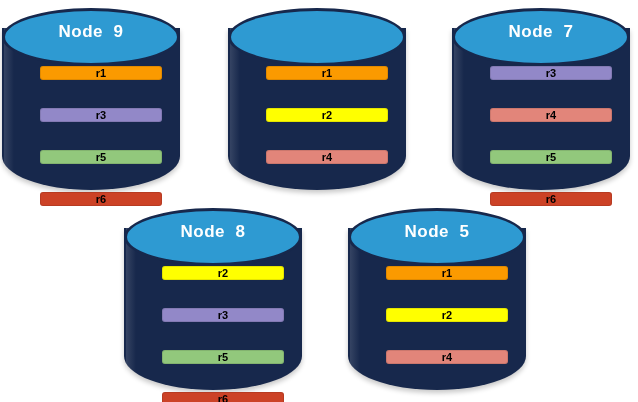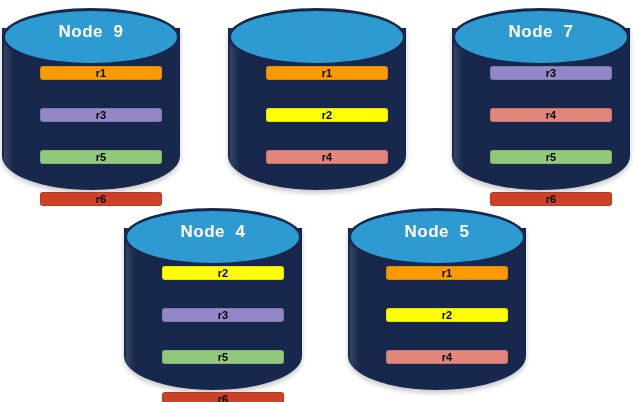--- a/index.html
+++ b/index.html
@@ -149,21 +149,21 @@
           <span class="bar-label">r5</span>
         </div>
         <div class="bar" style="background: rgb(204, 66, 38);">
           <span class="bar-label">r6</span>
         </div>
       </div>
     </div>
     <div class="node" style="left: 124px; top: 208px;">
       <div class="cyl-body"></div>
       <div class="cyl-top"></div>
-      <div class="node-label">Node  4</div>
+      <div class="node-label">Node  8</div>
       <div class="bars">
         <div class="bar" style="background: rgb(255, 255, 0);">
           <span class="bar-label">r2</span>
         </div>
         <div class="bar" style="background: rgb(146, 136, 200);">
           <span class="bar-label">r3</span>
         </div>
         <div class="bar" style="background: rgb(146, 200, 124);">
           <span class="bar-label">r5</span>
         </div>

